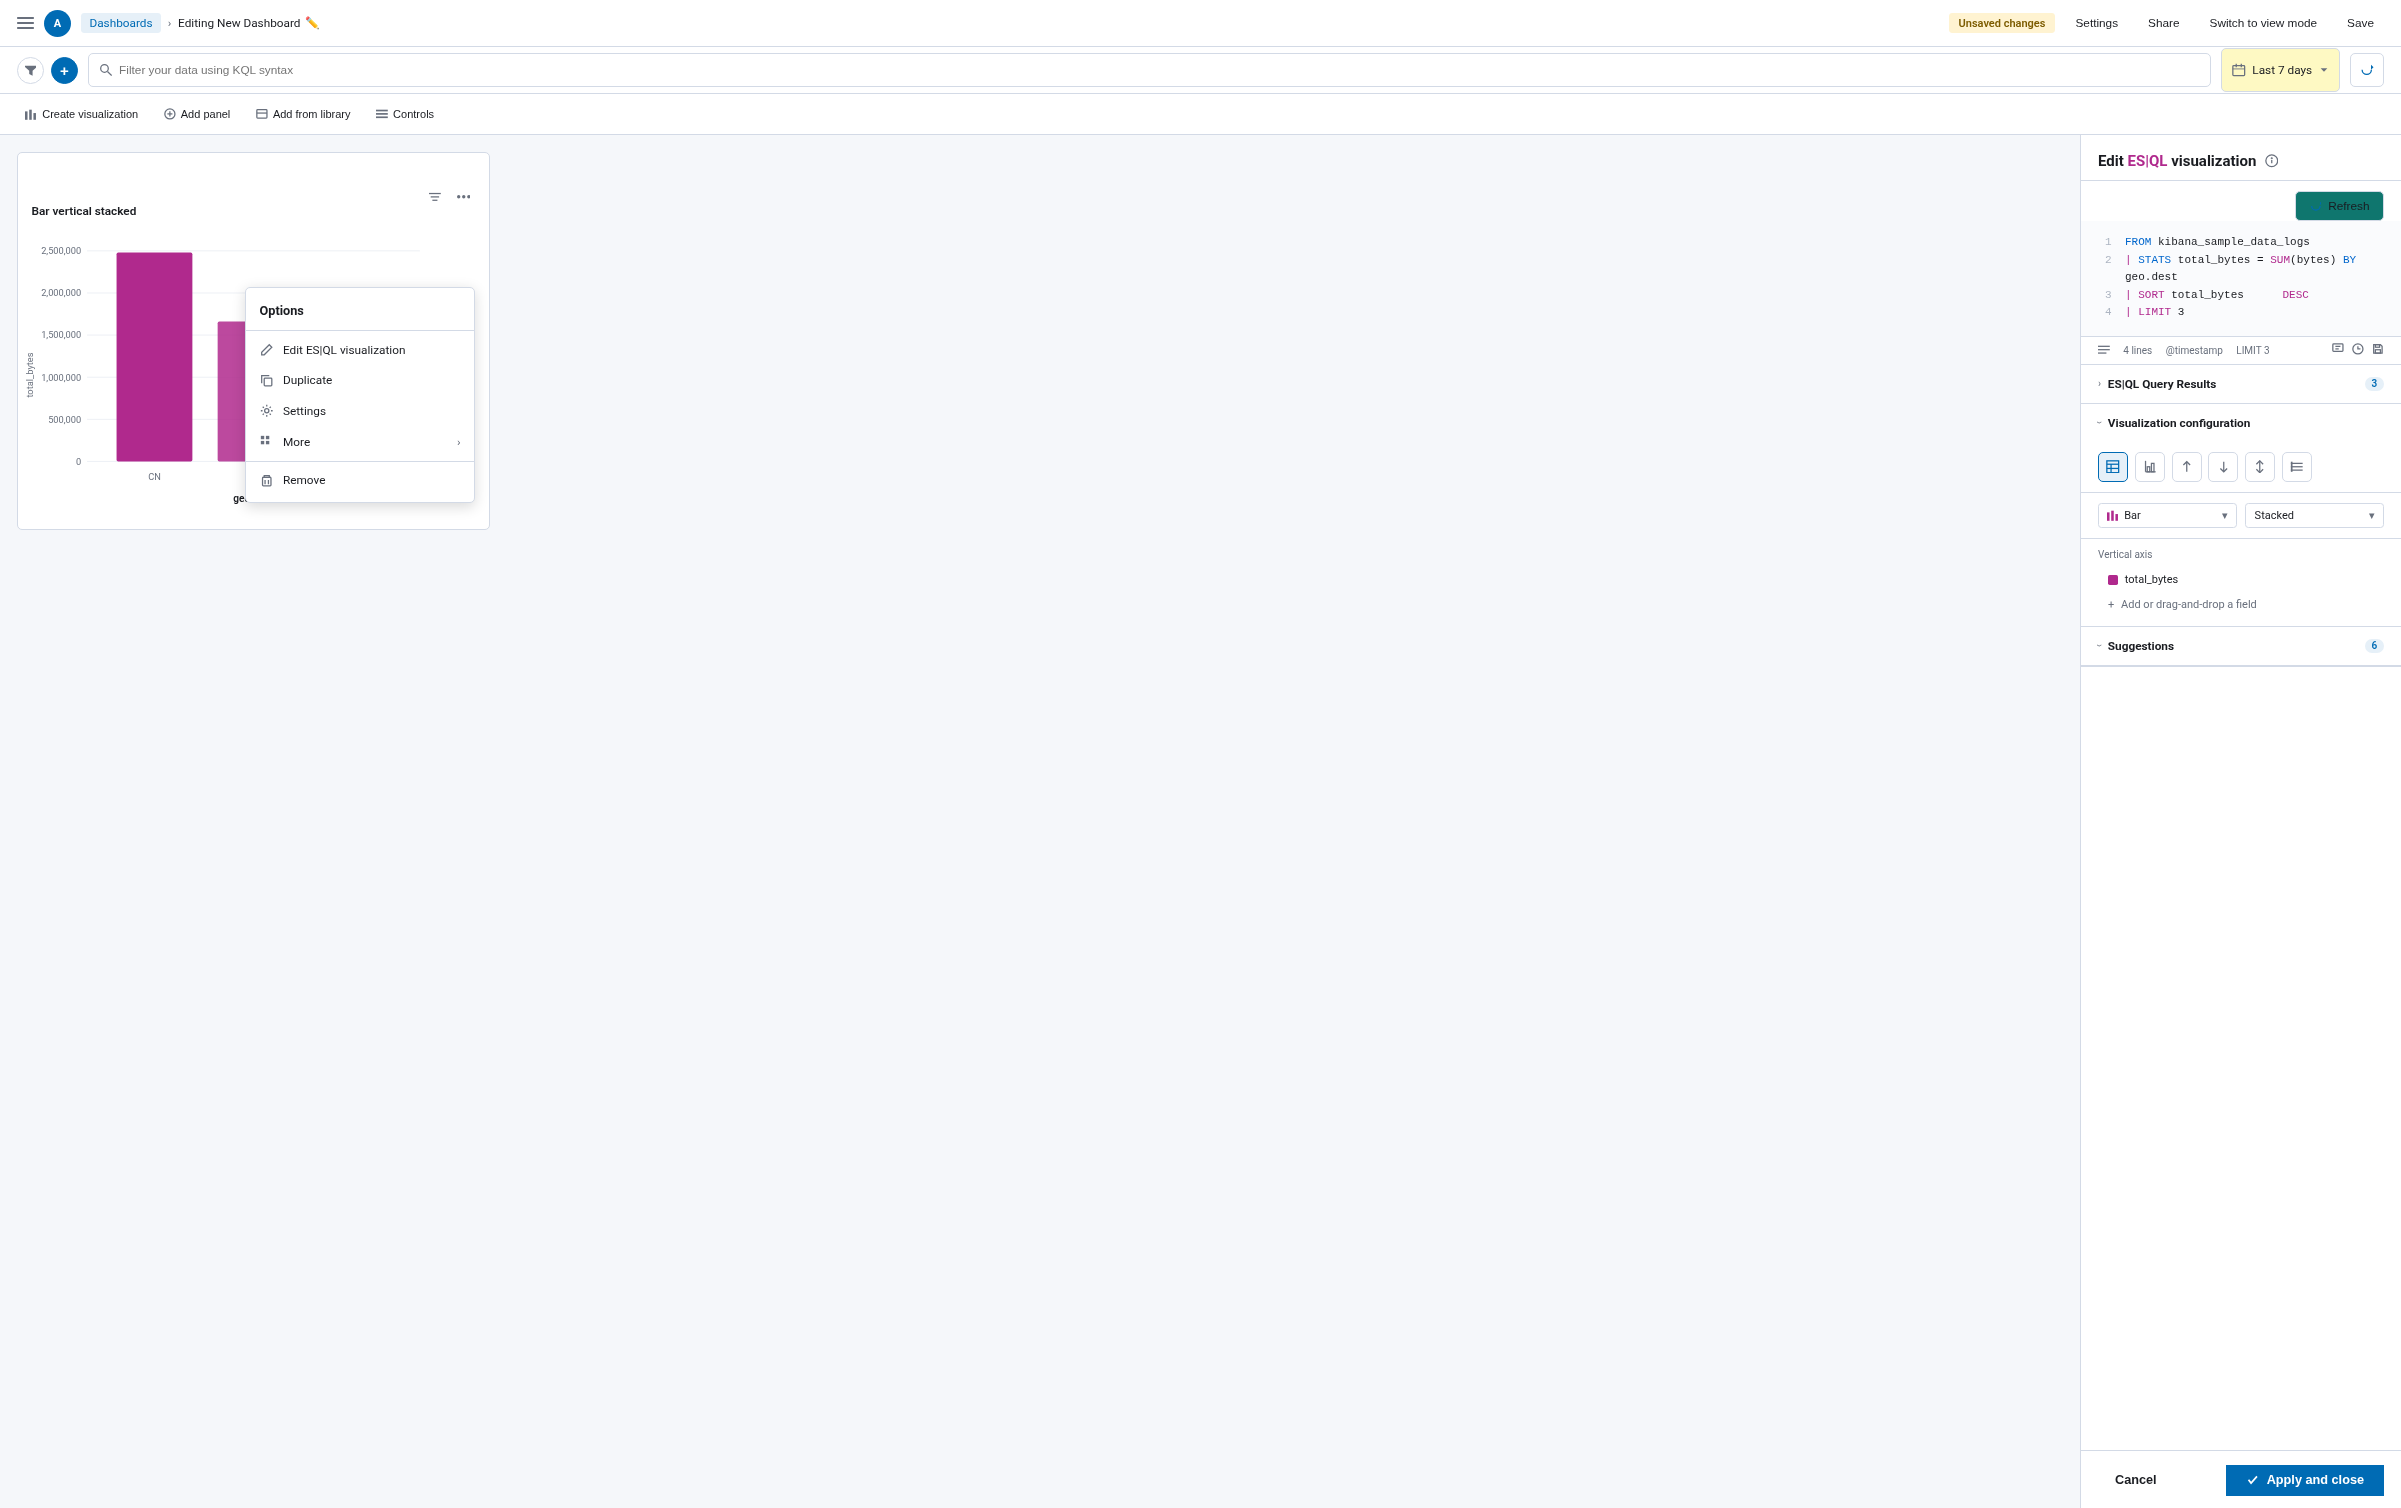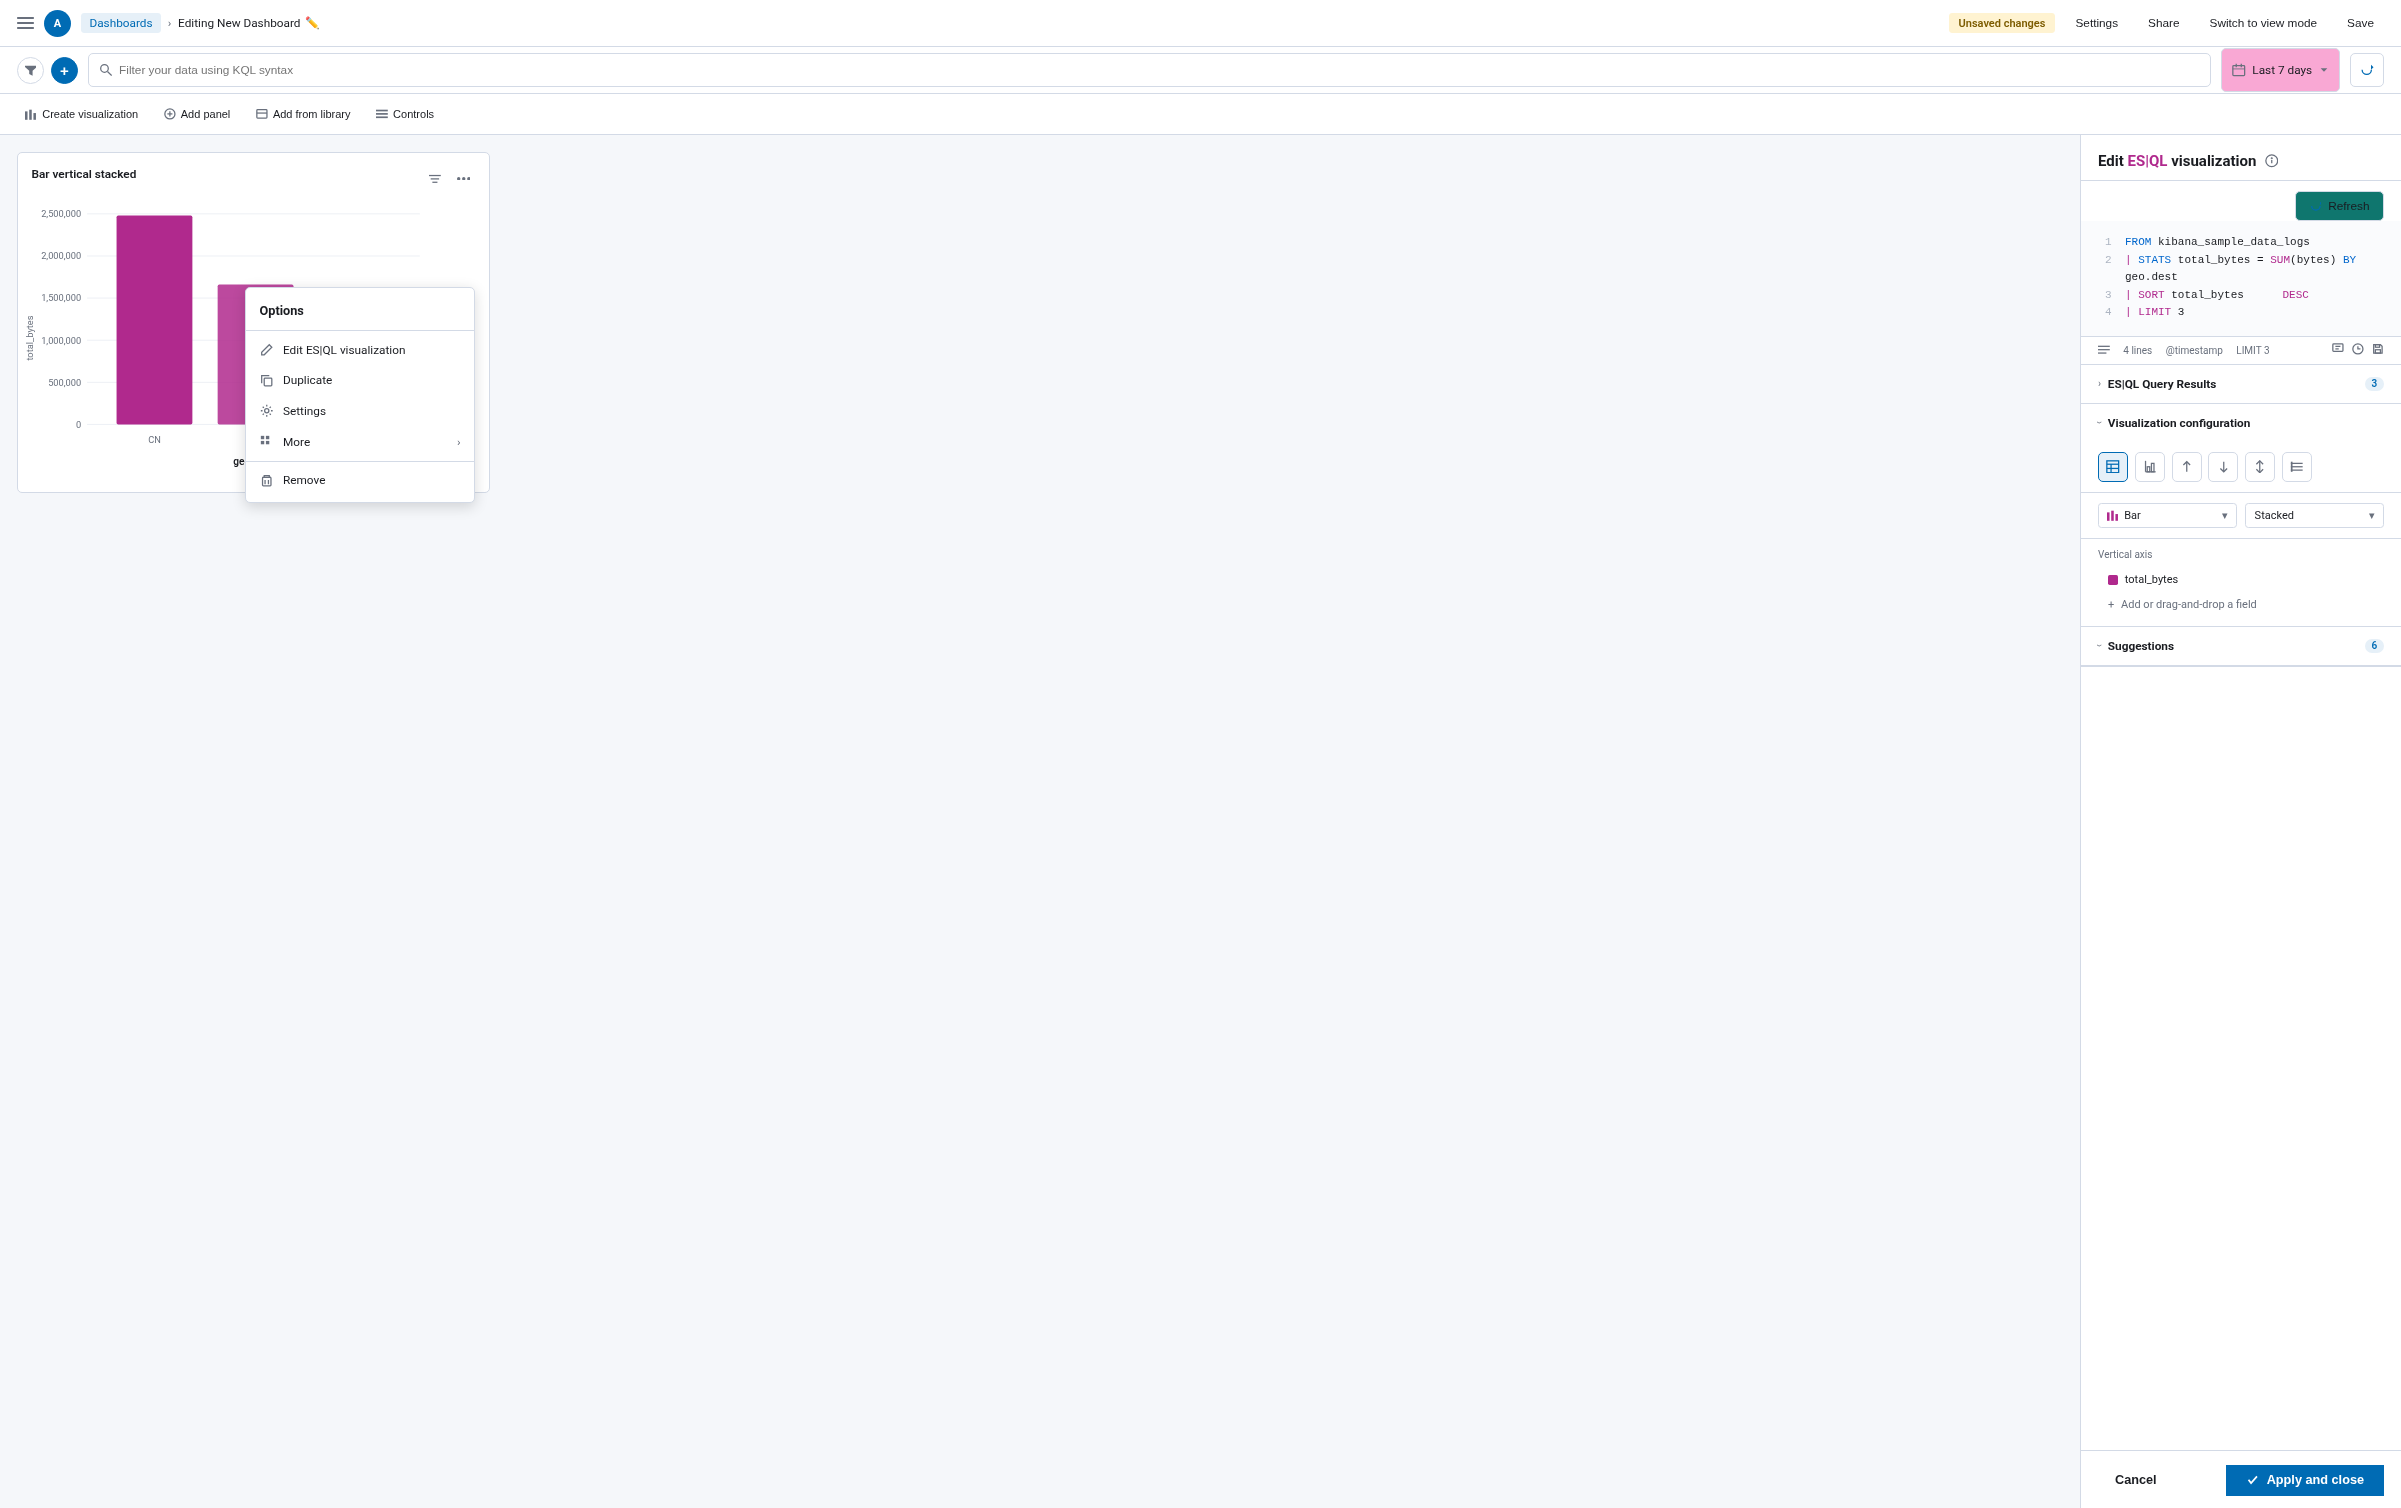--- a/index.html
+++ b/index.html
@@ -19,36 +19,36 @@
     .unsaved-badge { background: #fff3d1; color: #7d5c00; font-size: 11px; padding: 3.4px 10px; border-radius: 3.4px; font-weight: 600; }
     .nav-btn { background: none; border: none; cursor: pointer; color: #1a1c21; font-size: 11.8px; padding: 5px 10px; border-radius: 3.4px; }
 
     
     .filter-bar { display: flex; align-items: center; height: 47px; background: #fff; border-bottom: 0.8px solid #d3dae6; padding: 0 17px; gap: 10px; }
     .filter-icons { display: flex; gap: 6.8px; }
     .filter-icon-btn { width: 27px; height: 27px; border-radius: 50%; border: 0.8px solid #d3dae6; background: #fff; cursor: pointer; display: flex; align-items: center; justify-content: center; color: #69707d; font-size: 11.8px; }
     .filter-icon-btn.plus { background: #006bb4; color: #fff; border-color: #006bb4; font-size: 15px; font-weight: bold; }
     .search-input-wrap { flex: 1; display: flex; align-items: center; border: 0.8px solid #d3dae6; border-radius: 5px; padding: 0 10px; height: 34px; background: #fff; gap: 6.8px; }
     .search-input-wrap input { border: none; outline: none; flex: 1; font-size: 11.8px; color: #69707d; background: transparent; }
-    .date-picker { display: flex; align-items: center; gap: 6.8px; border: 0.8px solid #d3dae6; border-radius: 5px; padding: 0 10px; height: 44px; background: #f9a8d4; cursor: pointer; white-space: nowrap; }
+    .date-picker { display: flex; align-items: center; gap: 6.8px; border: 0.8px solid #d3dae6; border-radius: 5px; padding: 0 10px; height: 44px; background: #fef9c3; cursor: pointer; white-space: nowrap; }
     .date-picker svg { color: #69707d; }
     .refresh-btn { width: 34px; height: 34px; border: 0.8px solid #d3dae6; border-radius: 5px; background: #fff; cursor: pointer; display: flex; align-items: center; justify-content: center; }
 
     
     .action-bar { display: flex; align-items: center; height: 41px; background: #fff; border-bottom: 0.8px solid #d3dae6; padding: 0 17px; gap: 9px; }
     .action-btn { display: flex; align-items: center; gap: 5px; background: none; border: none; cursor: pointer; color: #1a1c21; font-size: 11px; padding: 5px 8.4px; border-radius: 3.4px; }
     .action-btn svg { color: #69707d; }
 
     
     .main-layout { display: flex; height: calc(1509px - 47px - 47px - 41px); }
 
     
     .chart-area { flex: 1; padding: 17px; background: #f5f7fa; position: relative; overflow: hidden; }
     .chart-panel { background: #fff; border: 0.8px solid #d3dae6; border-radius: 5px; padding: 13.5px; position: relative; width: 473px; }
-    .chart-title { font-size: 11.8px; font-weight: 600; color: #1a1c21; margin-bottom: 10px; }
+    .chart-title { font-size: 11.8px; font-weight: 600; color: #1a1c21; margin-bottom: 10px; margin-top: 37px; }
     .chart-header { display: flex; justify-content: space-between; align-items: center; margin-bottom: 6.8px; }
     .chart-controls { display: flex; gap: 5px; }
     .chart-ctrl-btn { width: 23.6px; height: 23.6px; border: none; background: none; cursor: pointer; display: flex; align-items: center; justify-content: center; color: #69707d; border-radius: 3.4px; }
 
     
     .chart-svg-wrap { position: relative; }
     .y-label { position: absolute; left: -25px; top: 50%; transform: translateY(-50%) rotate(-90deg); font-size: 9.3px; color: #69707d; white-space: nowrap; }
 
     
     .options-dropdown { position: absolute; top: 152px; left: 245px; background: #fff; border: 0.8px solid #d3dae6; border-radius: 5px; box-shadow: 0 3.4px 13.5px rgba(0,0,0,0.15); z-index: 100; width: 230px; padding: 6.8px 0; }

